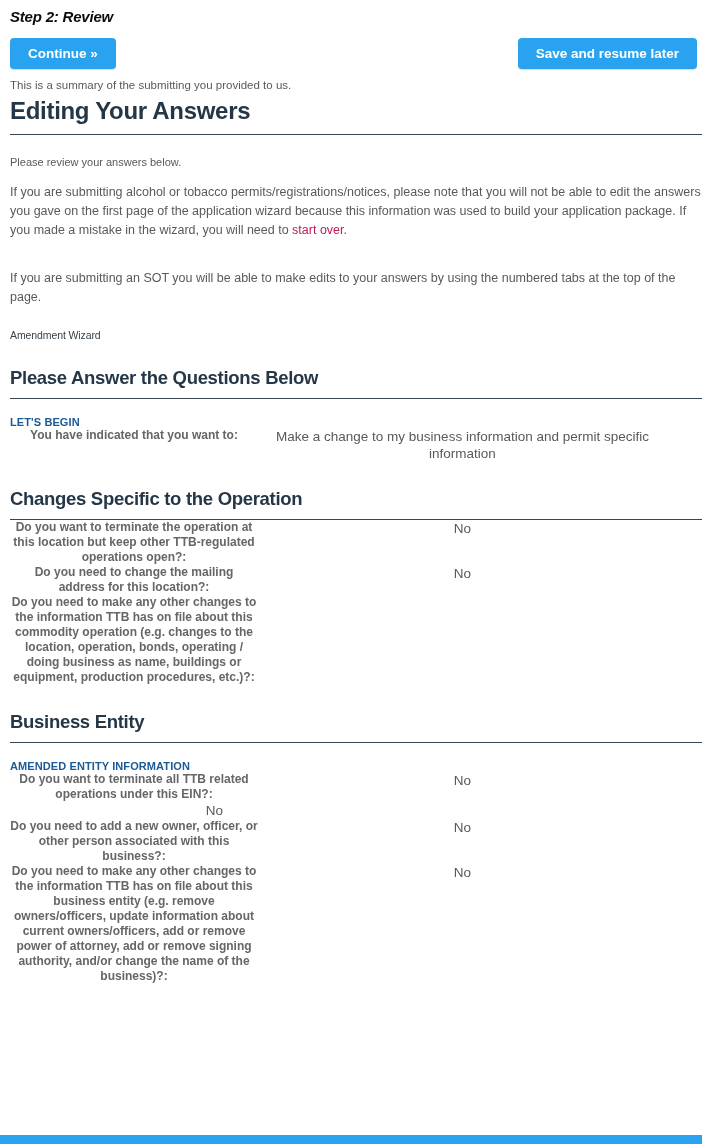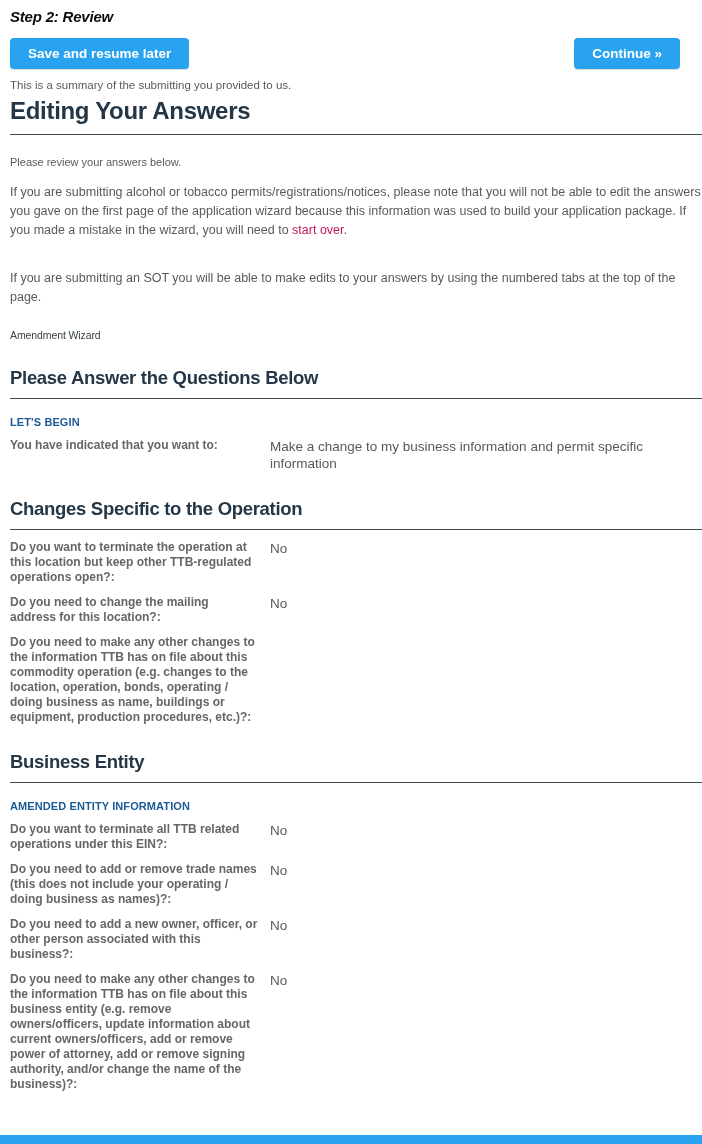--- a/index.html
+++ b/index.html
@@ -5,21 +5,21 @@
   * { margin: 0; padding: 0; box-sizing: border-box; }
   html, body { background: #ffffff; }
   body {
     width: 702px;
     min-height: 1144px;
     position: relative;
     font-family: "Liberation Sans", sans-serif;
     color: #595959;
     overflow-x: hidden;
   }
-  .container { padding: 8px 22px 0 10px; }
+  .container { padding: 8px 5px 0 10px; }
 
   .step-label {
     font-size: 15px;
     font-weight: bold;
     font-style: italic;
     color: #0b0b0b;
     letter-spacing: -0.2px;
   }
 
   .btn-row {
@@ -103,21 +103,21 @@
     margin-top: 17px;
     font-size: 11px;
     font-weight: bold;
     color: #1C5A96;
     letter-spacing: 0.1px;
   }
 
   .qa-row {
     display: flex;
     align-items: flex-start;
-    margin-top: 10px;
+    text-align: center;
   }
   .qa-q {
     width: 248px;
     flex: 0 0 248px;
     font-size: 12px;
     line-height: 15px;
     font-weight: bold;
     color: #666666;
   }
   .qa-a {
@@ -138,22 +138,22 @@
   }
 </style>
 </head>
 <body>
 
 <div class="container">
 
   <div class="step-label">Step 2: Review</div>
 
   <div class="btn-row">
+    <button class="btn">Continue »</button>
     <button class="btn">Save and resume later</button>
-    <button class="btn">Continue »</button>
   </div>
 
   <div class="summary-note">This is a summary of the submitting you provided to us.</div>
 
   <h1 class="page-title">Editing Your Answers</h1>
   <hr class="rule">
 
   <div class="intro">Please review your answers below.</div>
 
   <p class="para"><span>If you are submitting alcohol or tobacco permits/registrations/notices, please note that you will not be able to edit the answers you gave on the first page of the application wizard because this information was used to build your application package. If you made a mistake in the wizard, you will need to </span><a class="inline-link">start over</a><span>.</span></p>
@@ -185,21 +185,20 @@
   </div>
 
   <h2 class="section-heading">Business Entity</h2>
   <hr class="rule">
   <div class="sub-heading">AMENDED ENTITY INFORMATION</div>
   <div class="qa-row">
     <div class="qa-q">Do you want to terminate all TTB related operations under this EIN?:</div>
     <div class="qa-a">No</div>
   </div>
   <div class="qa-row">
-    <div class="qa-q">Do you need to add or remove trade names (this does not include your operating / doing business as names)?:</div>
     <div class="qa-a">No</div>
   </div>
   <div class="qa-row">
     <div class="qa-q">Do you need to add a new owner, officer, or other person associated with this business?:</div>
     <div class="qa-a">No</div>
   </div>
   <div class="qa-row">
     <div class="qa-q">Do you need to make any other changes to the information TTB has on file about this business entity (e.g. remove owners/officers, update information about current owners/officers, add or remove power of attorney, add or remove signing authority, and/or change the name of the business)?:</div>
     <div class="qa-a">No</div>
   </div>

